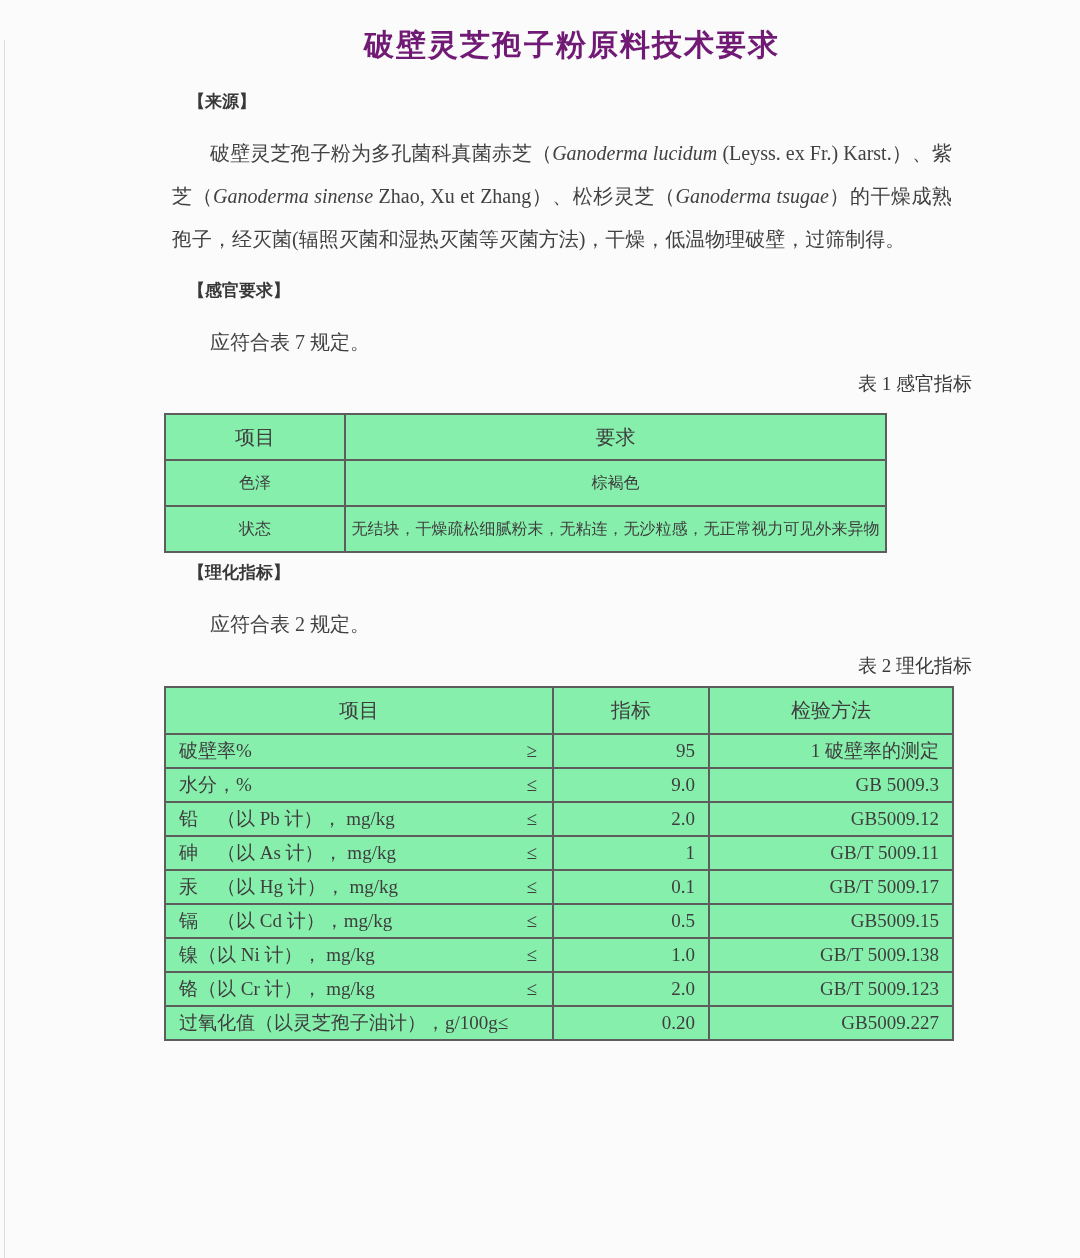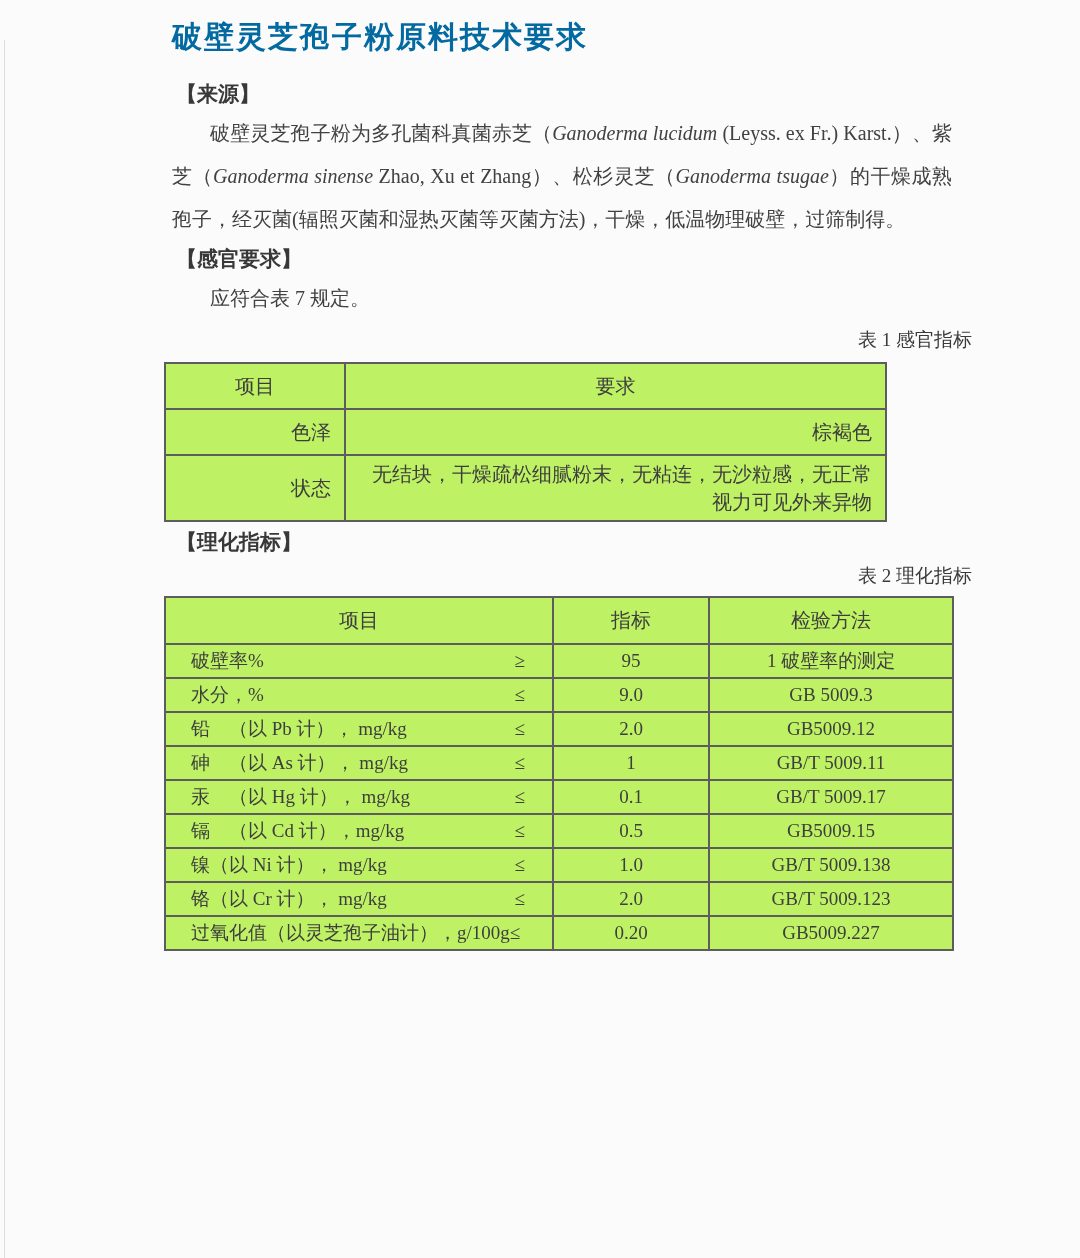--- a/index.html
+++ b/index.html
@@ -5,43 +5,43 @@
   html,body{margin:0;padding:0}
   body{
     width:1080px;height:1258px;
     background:#fbfbfb;color:#3e3e3e;
     font-family:"Liberation Serif",serif;
     position:relative;overflow:hidden;
   }
   .scan-edge{position:absolute;left:4px;top:40px;bottom:0;width:1px;background:#dcdcdc}
   .page{position:absolute;left:172px;top:0;width:800px}
   .doc-title{
-    font-size:30px;font-weight:bold;letter-spacing:2px;
-    margin:16px 0 0;line-height:42px;color:#0369a1;
+    font-size:30px;font-weight:bold;letter-spacing:2px;text-align:center;
+    margin:24px 0 0;line-height:42px;color:#701a75;
   }
-  .sec-heading{font-size:21px;font-weight:600;line-height:28px;margin:4px;color:#383838}
+  .sec-heading{font-size:17px;font-weight:600;line-height:28px;margin:16px;color:#383838}
   .mt22{margin-top:22px}
   .mt16{margin-top:16px}
   .mt6{margin-top:6px}
   .par{
     font-size:20px;line-height:43px;text-align:justify;
     margin:4px 0 0;padding-right:20px;color:#414141;font-family:Liberation Serif, serif;
   }
   .par .lat{font-style:italic}
   .indent{text-indent:38px}
   .note{font-size:20px;line-height:43px;margin:4px 0 0;text-indent:38px;color:#414141}
   .caption{font-size:19px;line-height:28px;text-align:right;margin:6px 0 0;color:#3a3a3a}
-  table{border-collapse:collapse;margin:8px 0 0 -8px;table-layout:fixed;background:#bef264}
+  table{border-collapse:collapse;margin:15px 0 0 -8px;table-layout:fixed;background:#86efac}
   th,td{border:2px solid #5d5d5d;font-weight:normal;color:#3e3e3e;overflow:hidden}
   .t1{width:723px}
   .t1 th{height:42px;font-size:20px;text-align:center}
-  .t1 td{height:36px;font-size:20px;line-height:28px;padding:4px 13px;vertical-align:middle;text-align:right}
+  .t1 td{height:36px;font-size:16px;line-height:28px;padding:4px 3px;vertical-align:middle;text-align:center}
   .t2{width:788px;margin-top:6px}
   .t2 th{height:43px;font-size:20px;text-align:center}
-  .t2 td{height:32px;font-size:19px;padding:0 25px;vertical-align:middle;text-align:center}
+  .t2 td{height:32px;font-size:19px;padding:0 13px;vertical-align:middle;text-align:right}
   .itemwrap{display:flex;justify-content:space-between;align-items:center}
   .op{padding-right:2px}
 </style>
 </head>
 <body>
 
 <div class="scan-edge"></div>
 
 <div class="page">
 
@@ -72,20 +72,21 @@
         </tr>
         <tr>
           <td>状态</td>
           <td>无结块，干燥疏松细腻粉末，无粘连，无沙粒感，无正常视力可见外来异物</td>
         </tr>
       </tbody>
   </table>
 
 
   <div class="sec-heading mt6">【理化指标】</div>
+  <p class="note">应符合表 2 规定。</p>
   <div class="caption">表 2  理化指标</div>
 
   <table class="t2">
     <colgroup>
         <col style="width:388px">
         <col style="width:156px">
         <col style="width:244px">
       </colgroup>
     <thead>
       <tr>

